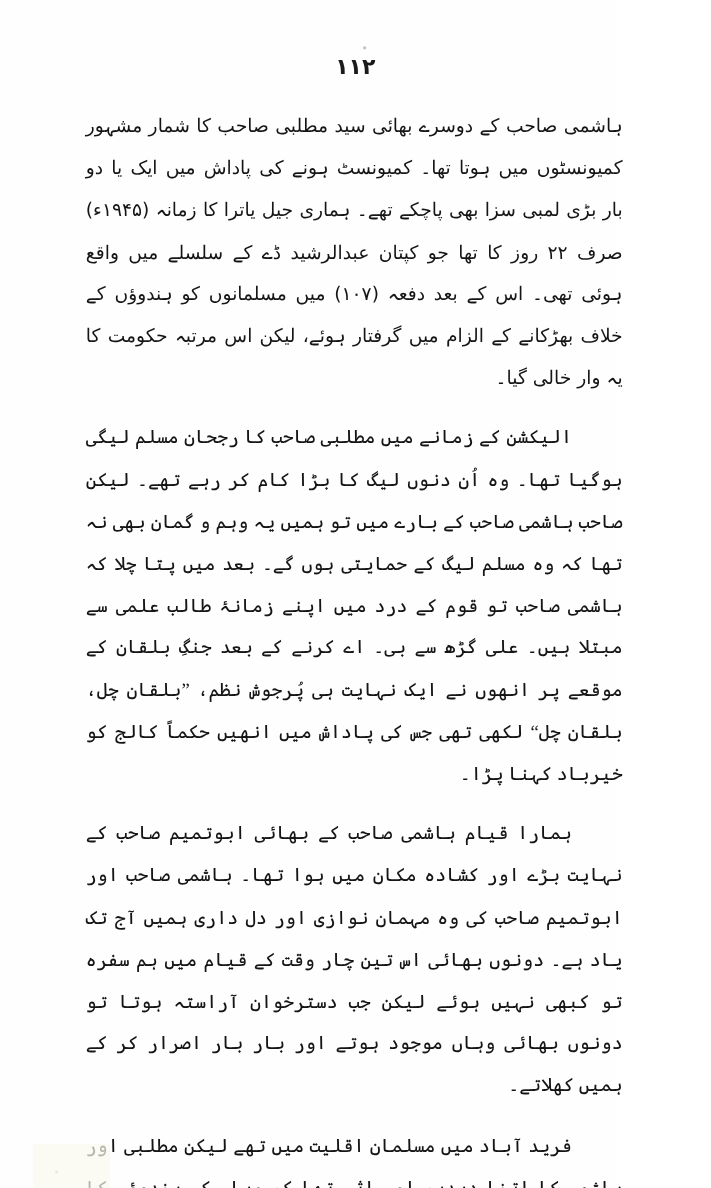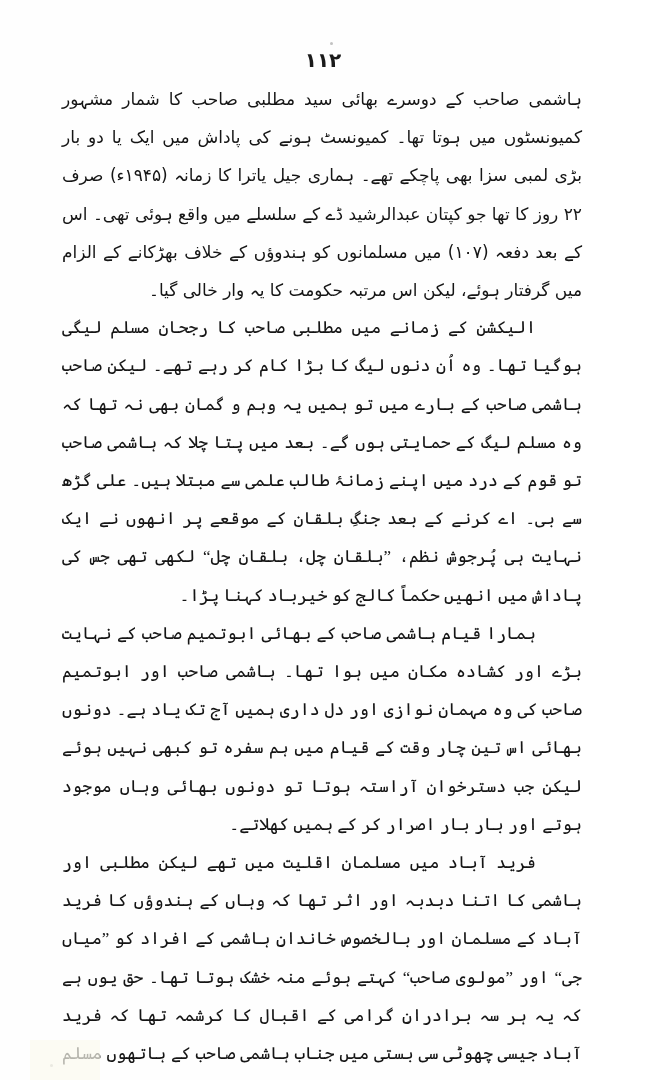--- a/index.html
+++ b/index.html
@@ -41,21 +41,21 @@
       width: 520px;
       direction: rtl;
       text-align: justify;
       text-align-last: right;
       font-family: "DejaVu Sans", sans-serif;
       font-size: 17px;
       line-height: 38.2px;
       color: #151515;
     }
     .para {
-      margin: 0;
+      margin: 16px;
     }
     .para.indent {
       text-indent: 46px;
       font-family: Liberation Serif, serif;
     }
     .scan-speck {
       position: absolute;
       width: 3px; height: 3px;
       border-radius: 50%;
       background: #9a9a9a;

